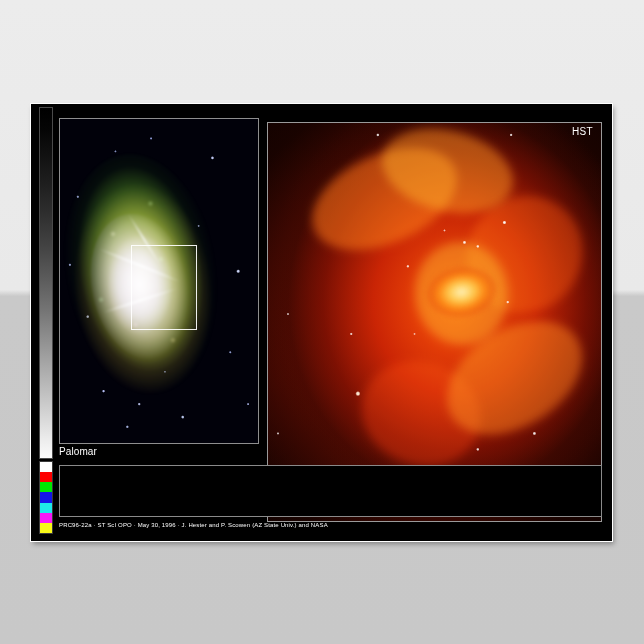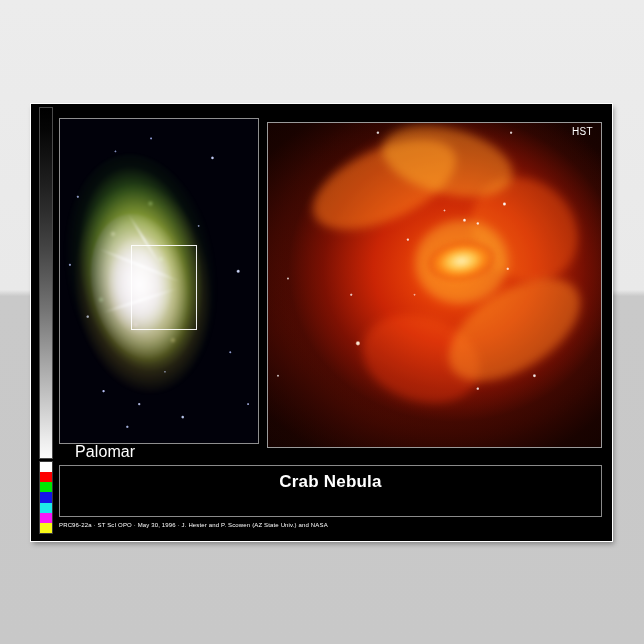--- a/index.html
+++ b/index.html
@@ -164,33 +164,32 @@
     height: 26%;
     border: 1px solid rgba(255,255,255,0.92);
     box-sizing: border-box;
     pointer-events: none;
   }
   #palomar-label {
     position: absolute;
     left: 28px;
     top: 341px;
     color: #ffffff;
-    font-size: 16px;
+    font-size: 10px;
     line-height: 13px;
     letter-spacing: 0.1px;
-    margin-left: 16px;
   }
 
   
   #hst-panel {
     position: absolute;
     left: 236px;
     top: 18px;
     width: 335px;
-    height: 326px;
+    height: 400px;
     border: 1px solid #9a9a9a;
     box-sizing: border-box;
     background: #0a0000;
     overflow: hidden;
   }
   #hst-field {
     position: absolute;
     inset: 0;
     background:
       radial-gradient(ellipse 58% 55% at 56% 45%, rgba(255,90,10,0.95) 0%, rgba(215,40,5,0.85) 42%, rgba(140,18,3,0.6) 68%, rgba(60,8,2,0.3) 86%, transparent 100%),
@@ -335,19 +334,18 @@
       <div class="hst-wisp" style="left:60%;top:18%;width:34%;height:30%;background:rgba(230,70,12,0.45);transform:rotate(40deg);"></div>
       <div class="hst-wisp" style="left:44%;top:30%;width:28%;height:26%;background:rgba(255,160,40,0.45);transform:rotate(-6deg);"></div>
 
       <div id="hst-core"></div>
       <div id="hst-stars"></div>
 
       <div id="hst-label">HST</div>
     </div>
 
     <div id="caption">
-      <div id="caption-title">Crab Nebula</div>
     </div>
 
     <div id="credit">PRC96-22a · ST ScI OPO · May 30, 1996 · J. Hester and P. Scowen  (AZ State Univ.) and NASA</div>
 
   </div>
 </div>
 
 </body></html>

